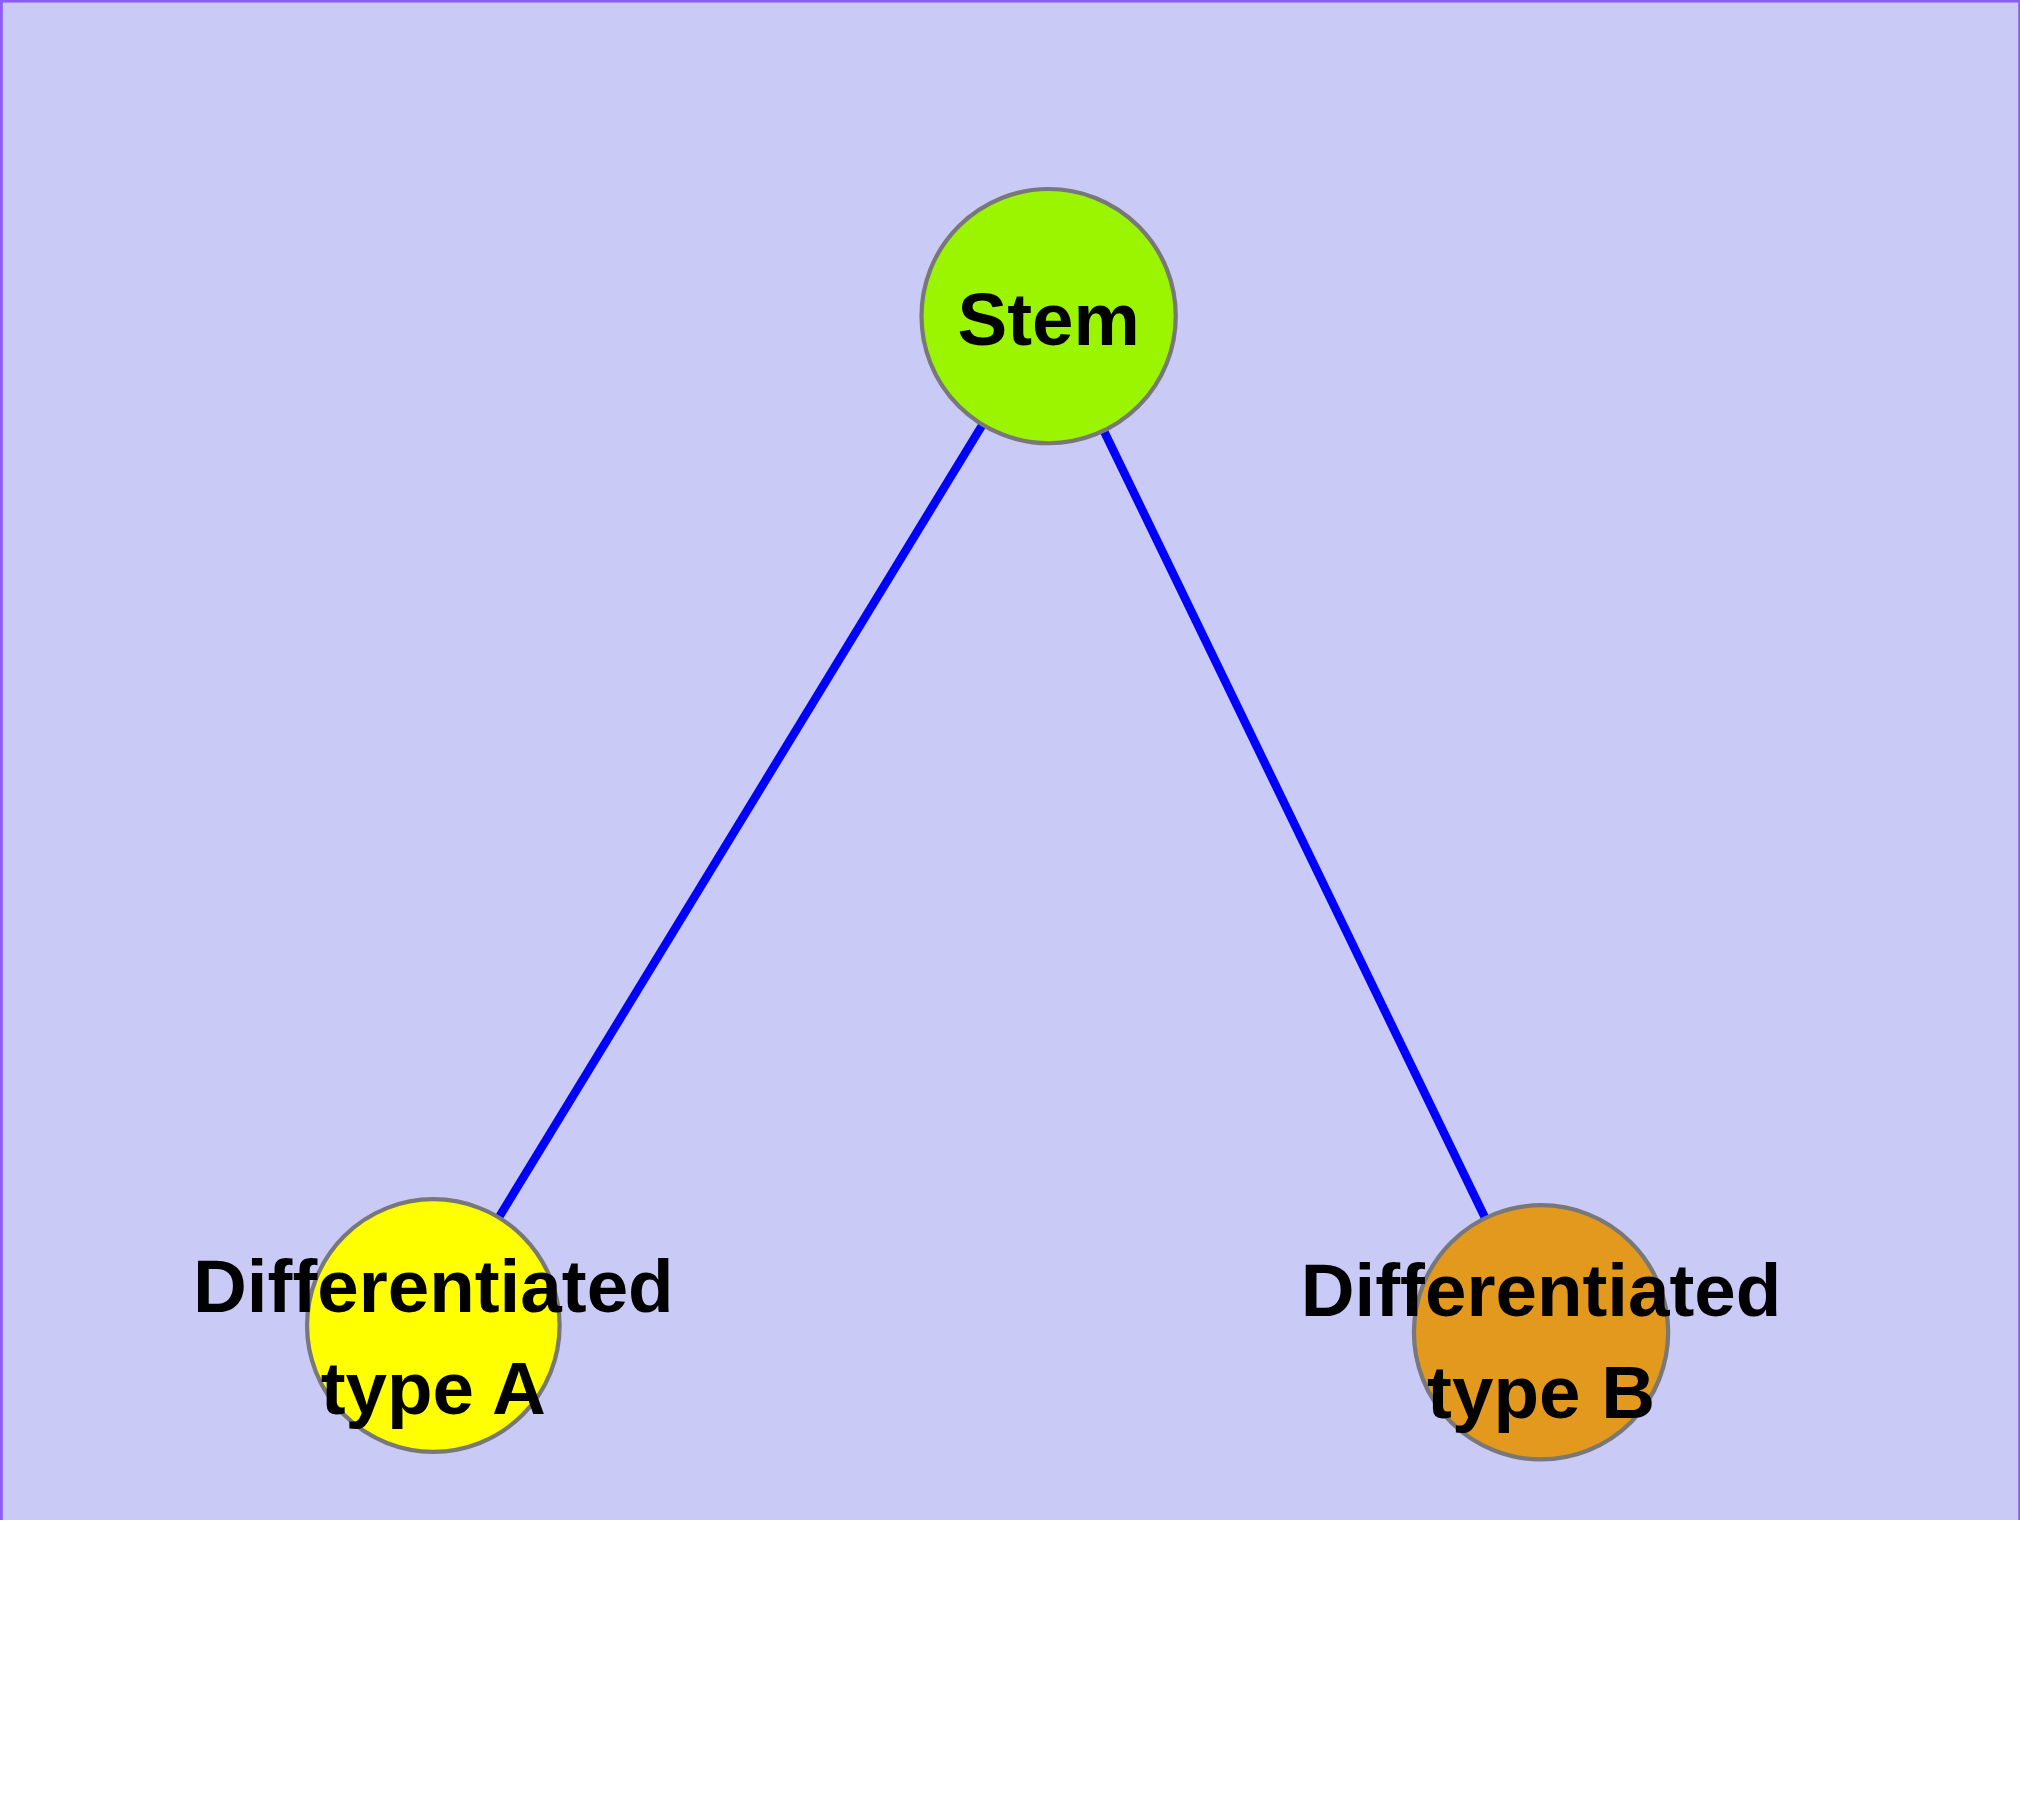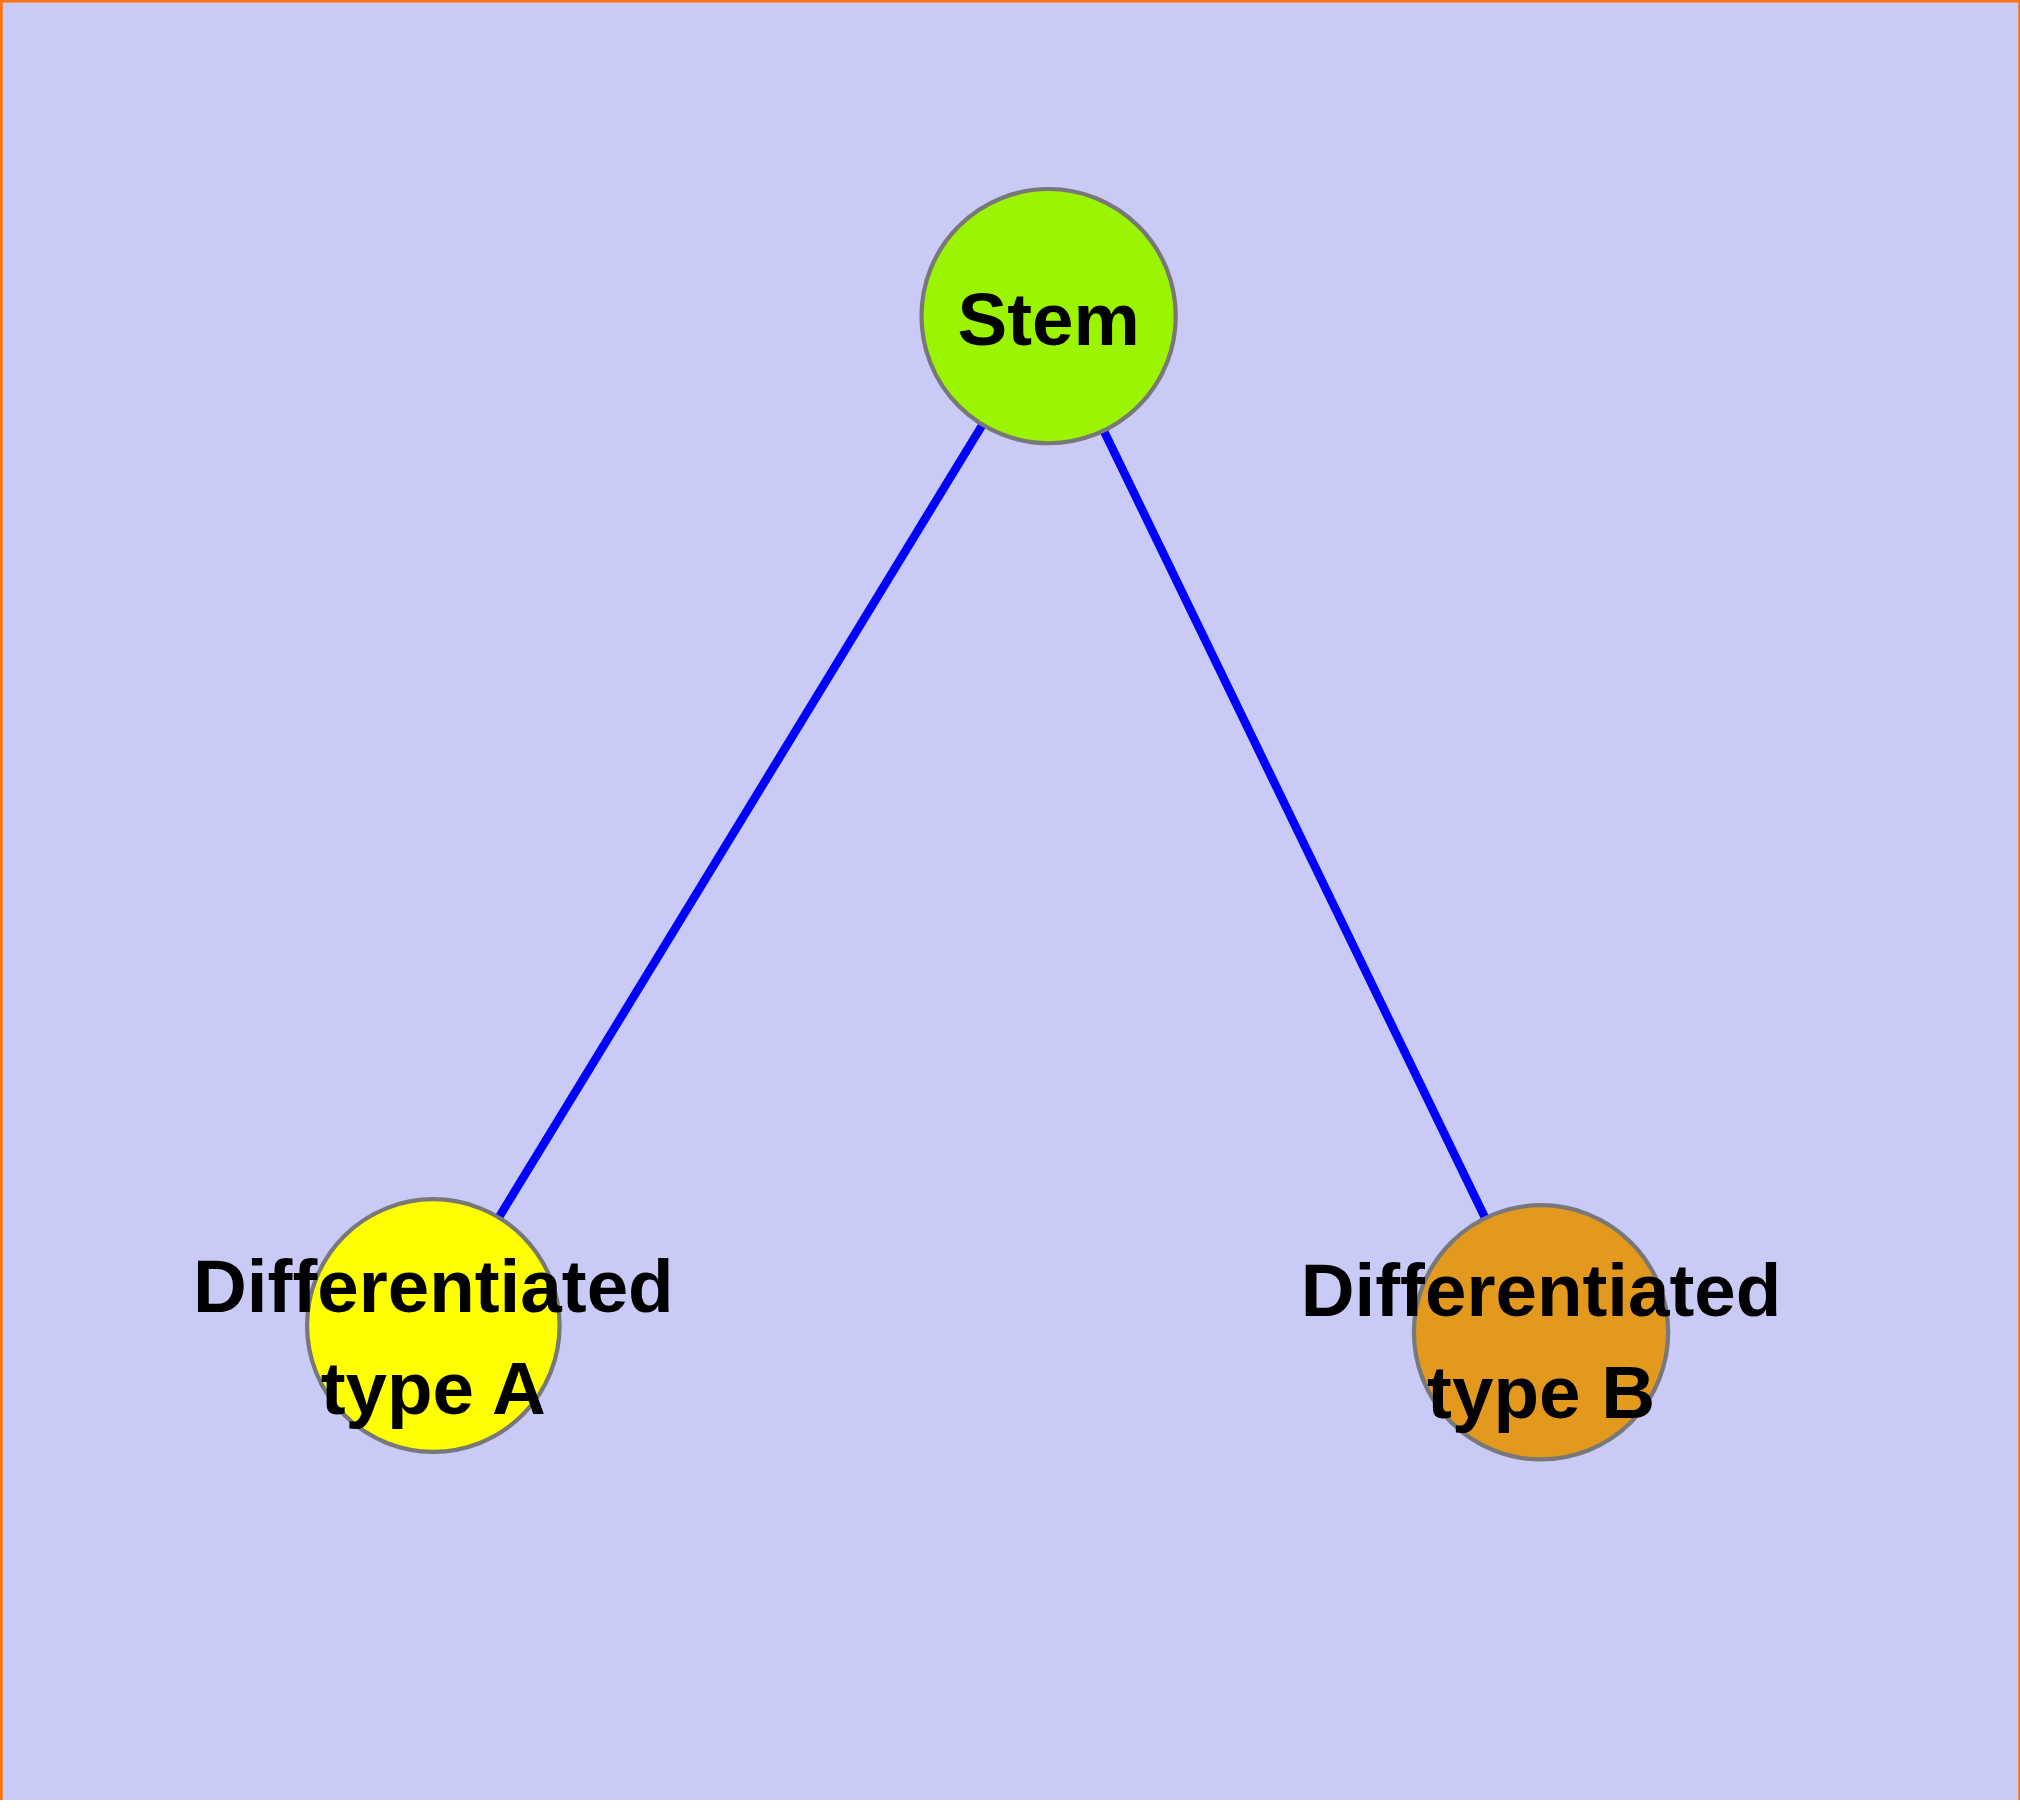--- a/index.html
+++ b/index.html
@@ -4,22 +4,22 @@
 <style>
   html, body {
     margin: 0;
     padding: 0;
     background: #ffffff;
     font-family: "Liberation Sans", sans-serif;
   }
   .stage {
     position: relative;
     width: 2021px;
-    height: 1800px;
-    background: #f97316;
+    height: 1520px;
+    background: #8b5cf6;
   }
   svg.diagram {
     display: block;
     width: 2021px;
     height: 1812px;
   }
   .node-label {
     font-family: "Liberation Sans", sans-serif;
     font-weight: bold;
     font-size: 88px;

